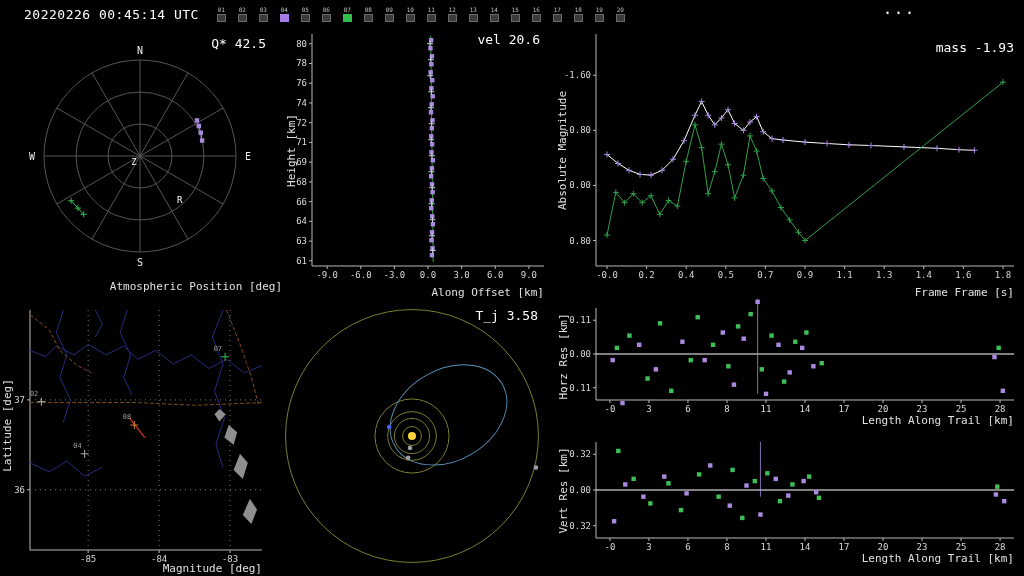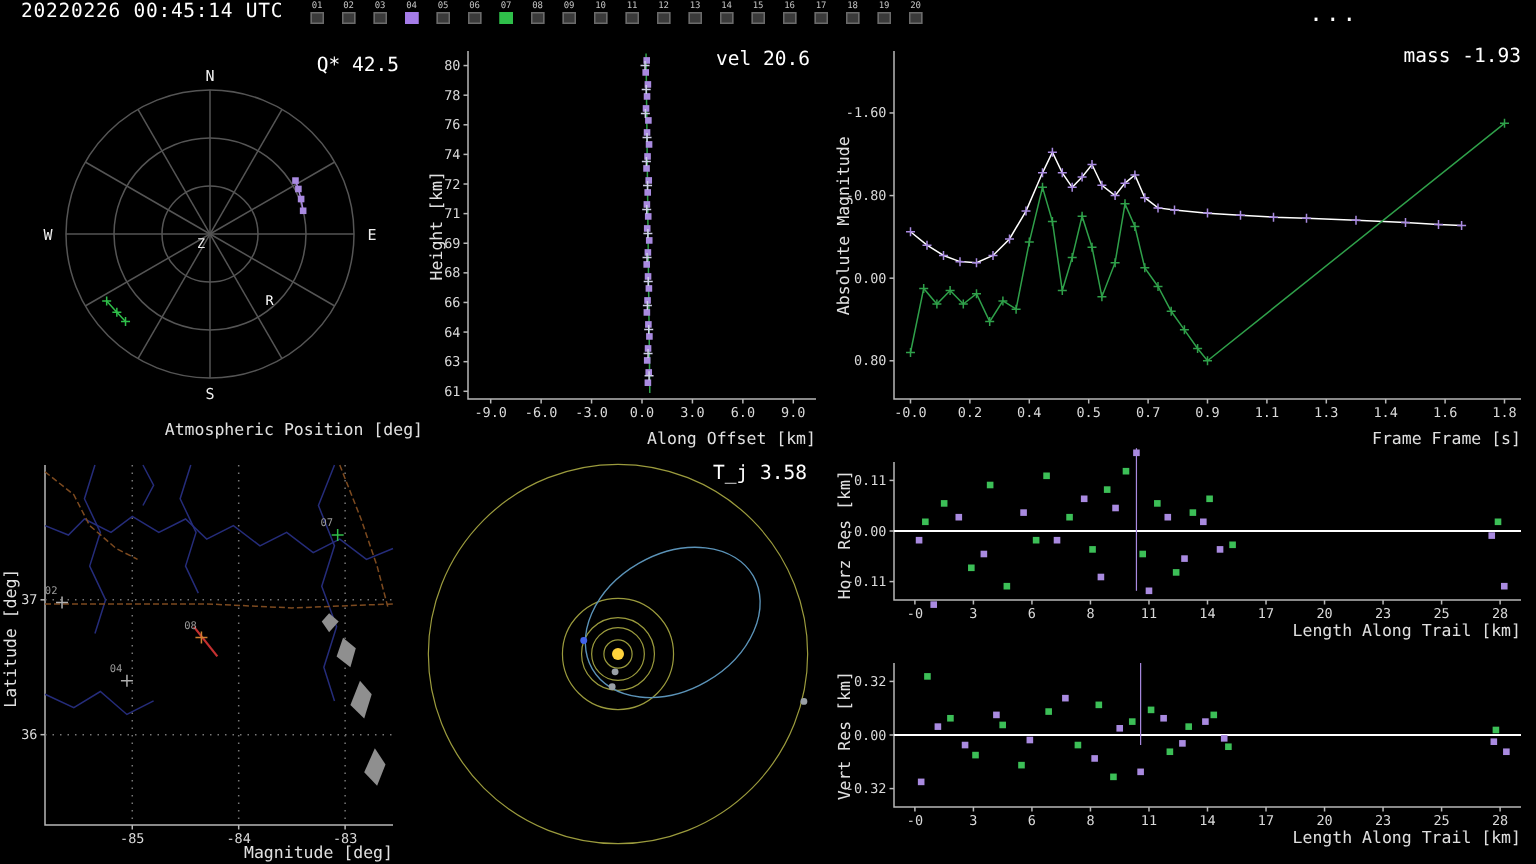--- a/index.html
+++ b/index.html
@@ -1,19 +1,19 @@
 <!DOCTYPE html>
 <html><head>
 <meta charset="utf-8">
 <style>
   *{margin:0;padding:0;box-sizing:border-box}
   html,body{background:#000}
   #app{position:relative;width:1024px;height:576px;background:#000;overflow:hidden;
        font-family:"DejaVu Sans Mono",monospace;color:#e8e8e8}
-  .topbar{position:absolute;left:6px;top:0;width:910px;height:28px;display:flex;align-items:flex-start}
+  .topbar{position:absolute;left:16px;top:0;width:910px;height:28px;display:flex;align-items:center}
   .timestamp{font-size:13px;color:#fff;margin-left:8px;letter-spacing:.5px;white-space:nowrap}
   .stations{display:flex;margin-left:16px}
   .station{display:flex;flex-direction:column;align-items:center;width:13px;margin-right:8px;cursor:pointer}
   .st-num{font-size:6px;line-height:7px;color:#c2c2c2}
   .st-box{width:9px;height:8px;background:#3a3a3a;border:1px solid #6a6a6a;margin-top:1px}
   .menu{position:absolute;right:10px;top:0;font-size:15px;color:#fff;letter-spacing:2px;cursor:pointer}
   .panel{position:absolute}
   .anno{position:absolute;font-size:13px;color:#fff;white-space:nowrap;z-index:3}
   .xlab{position:absolute;text-align:right;font-size:11px;color:#e0e0e0;white-space:nowrap}
   .ylab{position:absolute;width:14px;display:flex;align-items:center;justify-content:center}
@@ -236,21 +236,21 @@
         <path d="M147.14685990338162 159.7142857142856H153.14685990338162M150.14685990338162 156.7142857142856V162.7142857142856" stroke="#cfcfe8" stroke-width="1" fill="none"></path>
         <path d="M146.5864734299517 175.71428571428567H152.5864734299517M149.5864734299517 172.71428571428567V178.71428571428567" stroke="#cfcfe8" stroke-width="1" fill="none"></path>
         <path d="M147.4830917874396 191.71428571428572H153.4830917874396M150.4830917874396 188.71428571428572V194.71428571428572" stroke="#cfcfe8" stroke-width="1" fill="none"></path>
         <path d="M147.03478260869565 207.71428571428564H153.03478260869565M150.03478260869565 204.71428571428564V210.71428571428564" stroke="#cfcfe8" stroke-width="1" fill="none"></path>
         <path d="M147.70724637681158 222.57142857142856H153.70724637681158M150.70724637681158 219.57142857142856V225.57142857142856" stroke="#cfcfe8" stroke-width="1" fill="none"></path>
       </svg>
     <div class="xlab" style="left:30px;width:232px;top:258px">Along Offset [km]</div>
   </section>
 
   <section class="panel" style="left:548px;top:28px;width:476px;height:272px">
-    <div class="anno" style="right:10px;top:2px">mass -1.93</div>
+    <div class="anno" style="right:10px;top:12px">mass -1.93</div>
     <div class="ylab" style="left:8px;top:0;height:244px">
       <span>Absolute Magnitude</span>
     </div>
     <svg id="svg-light" width="476" height="258">
         <path d="M48 6V238H466" stroke="#b8b8b8" fill="none"></path>
         <line x1="59" y1="238" x2="59" y2="241" stroke="#b8b8b8"></line>
         <text x="59" y="250" text-anchor="middle" font-size="9" fill="#d9d9d9">-0.0</text>
         <line x1="98.6" y1="238" x2="98.6" y2="241" stroke="#b8b8b8"></line>
         <text x="98.6" y="250" text-anchor="middle" font-size="9" fill="#d9d9d9">0.2</text>
         <line x1="138.2" y1="238" x2="138.2" y2="241" stroke="#b8b8b8"></line>

